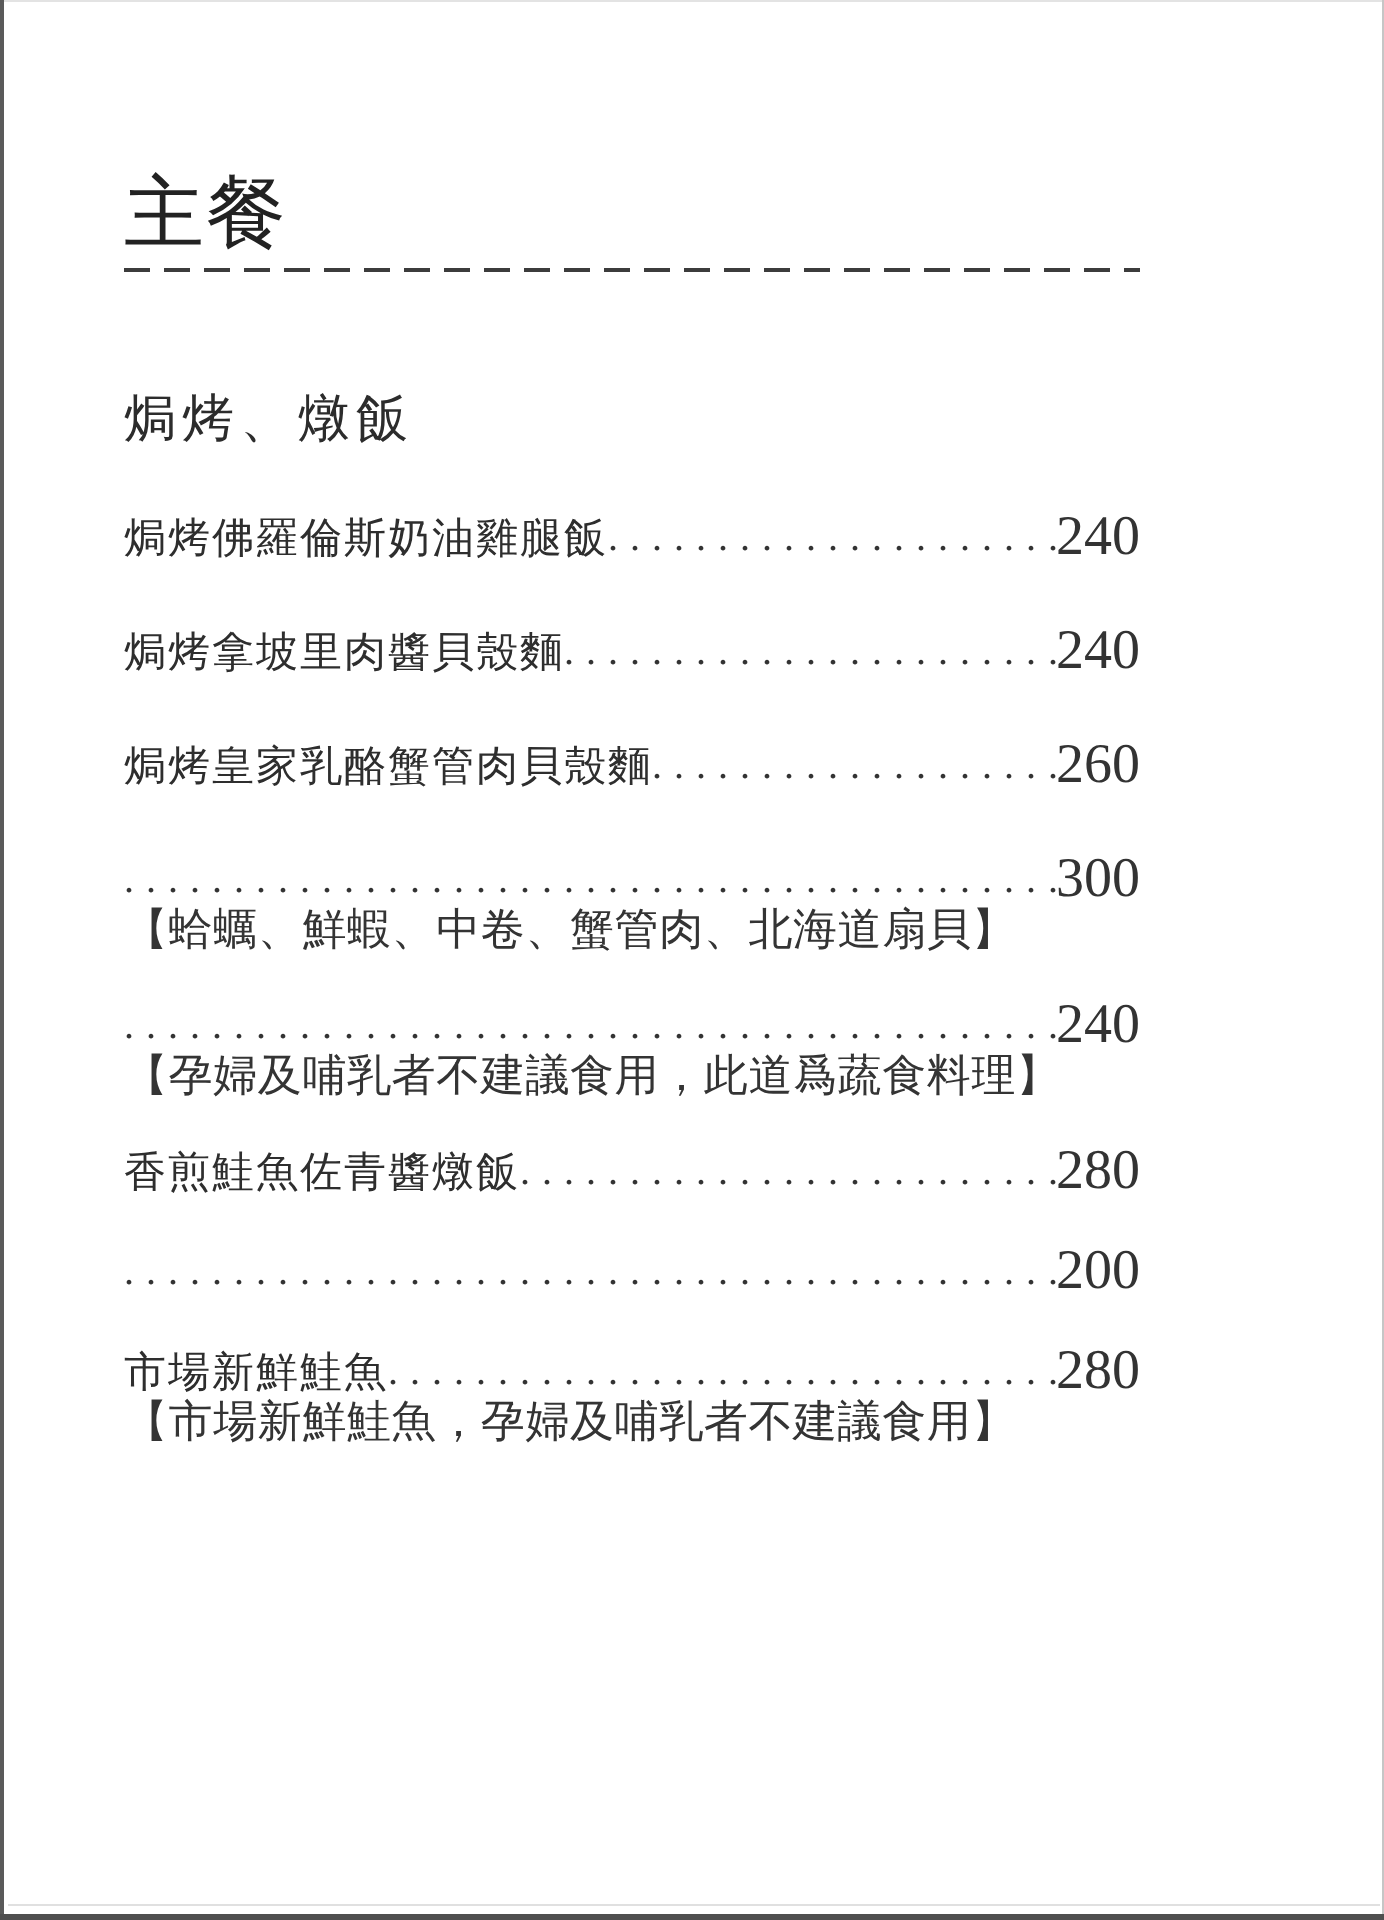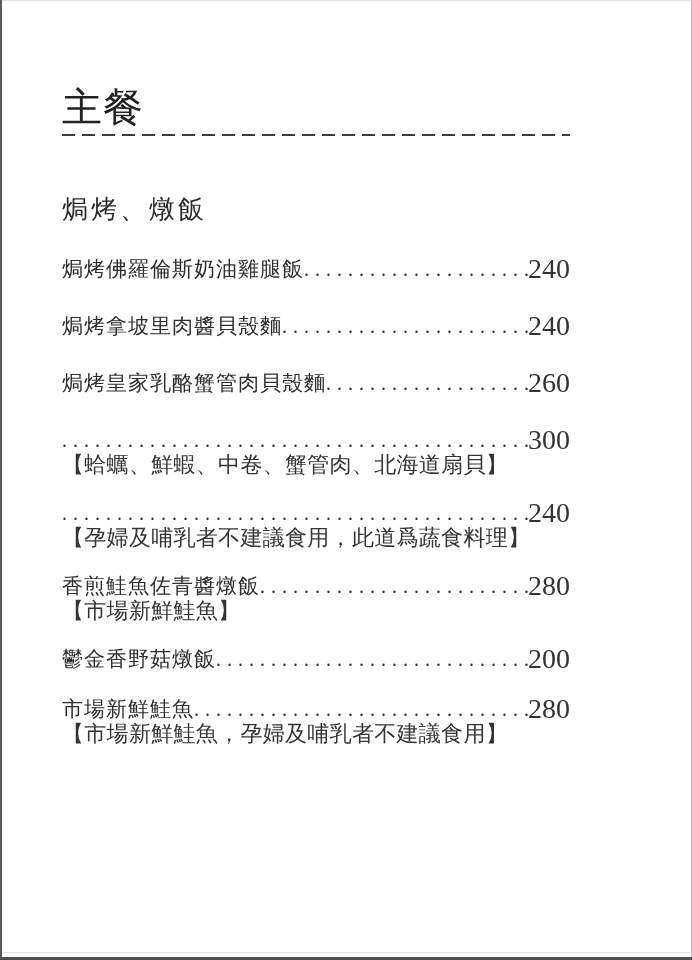--- a/index.html
+++ b/index.html
@@ -145,26 +145,24 @@
       </div>
       <div class="item-note">【孕婦及哺乳者不建議食用，此道爲蔬食料理】</div>
     </div>
 
     <div class="item-block has-note">
       <div class="item-row">
         <span class="item-name">香煎鮭魚佐青醬燉飯</span>
         <span class="leader">............................................................</span>
         <span class="item-price">280</span>
       </div>
-      <div class="item-note">【市場新鮮鮭魚】</div>
     </div>
 
     <div class="item-block has-note">
       <div class="item-row">
-        <span class="item-name">鬱金香野菇燉飯</span>
         <span class="leader">............................................................</span>
         <span class="item-price">200</span>
       </div>
     </div>
 
     <div class="item-block has-note">
       <div class="item-row">
         <span class="item-name">市場新鮮鮭魚</span>
         <span class="leader">............................................................</span>
         <span class="item-price">280</span>

